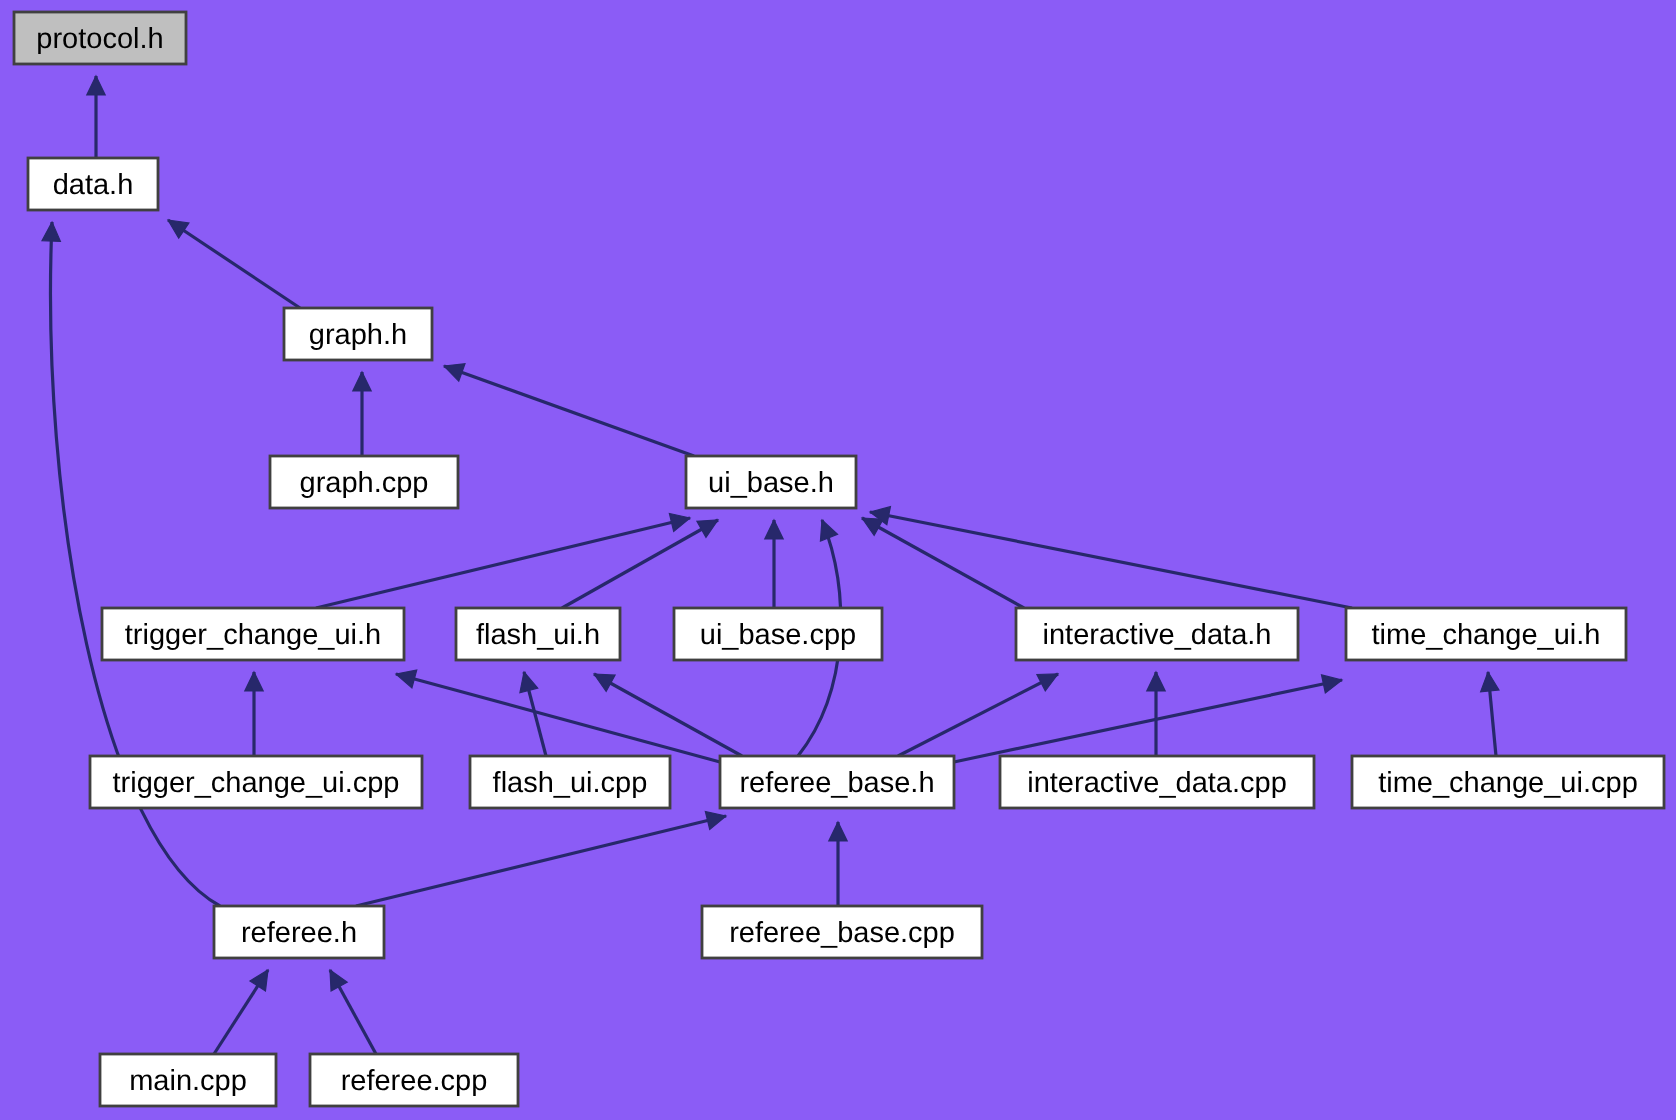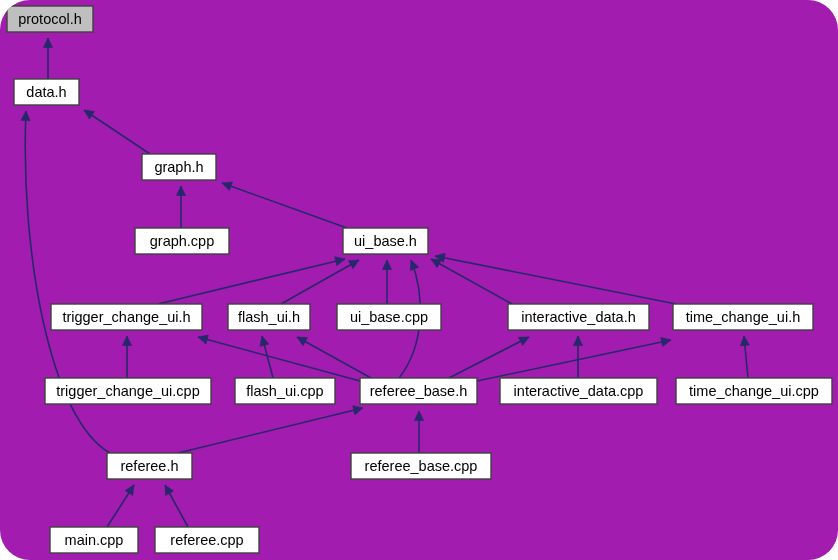--- a/index.html
+++ b/index.html
@@ -4,23 +4,22 @@
 <style>
   html, body {
     margin: 0;
     padding: 0;
     background: #ffffff;
   }
   #canvas-wrap {
     position: relative;
     width: 838px;
     height: 560px;
-    background: #a21caf;
+    background: #8b5cf6;
     overflow: hidden;
-    border-radius: 30px;
   }
   svg#graph {
     display: block;
     width: 838px;
     height: 560px;
     font-family: "Liberation Sans", sans-serif;
   }
   .node-box {
     fill: #ffffff;
     stroke: #404040;

